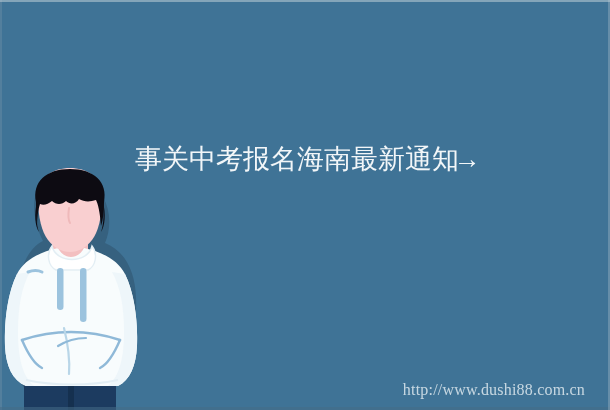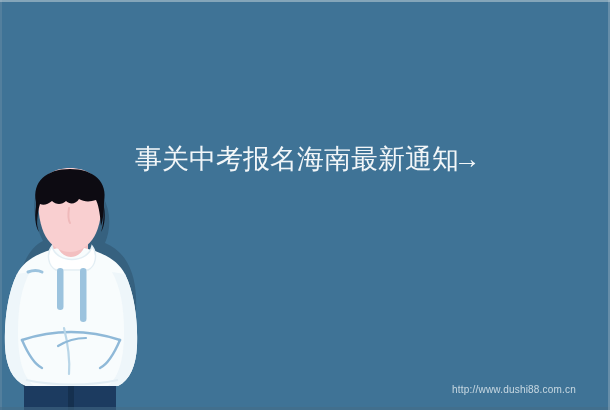--- a/index.html
+++ b/index.html
@@ -40,28 +40,28 @@
     letter-spacing: 0px;
     white-space: nowrap;
     font-family: Liberation Mono, monospace;
     z-index: 25;
     margin-left: 36px;
   }
 
   
   #watermark {
     position: absolute;
-    right: 34px;
+    right: 25px;
     bottom: 12px;
     color: rgba(233, 240, 244, .80);
-    font-size: 10px;
+    font-size: 16px;
     line-height: 16px;
     letter-spacing: .2px;
     white-space: nowrap;
-    font-family: Liberation Sans, sans-serif;
+    font-family: Liberation Serif, serif;
     z-index: 25;
   }
 
   
   #illustration {
     position: absolute;
     left: 0px;
     top: 168px;
     width: 150px;
     height: 242px;

